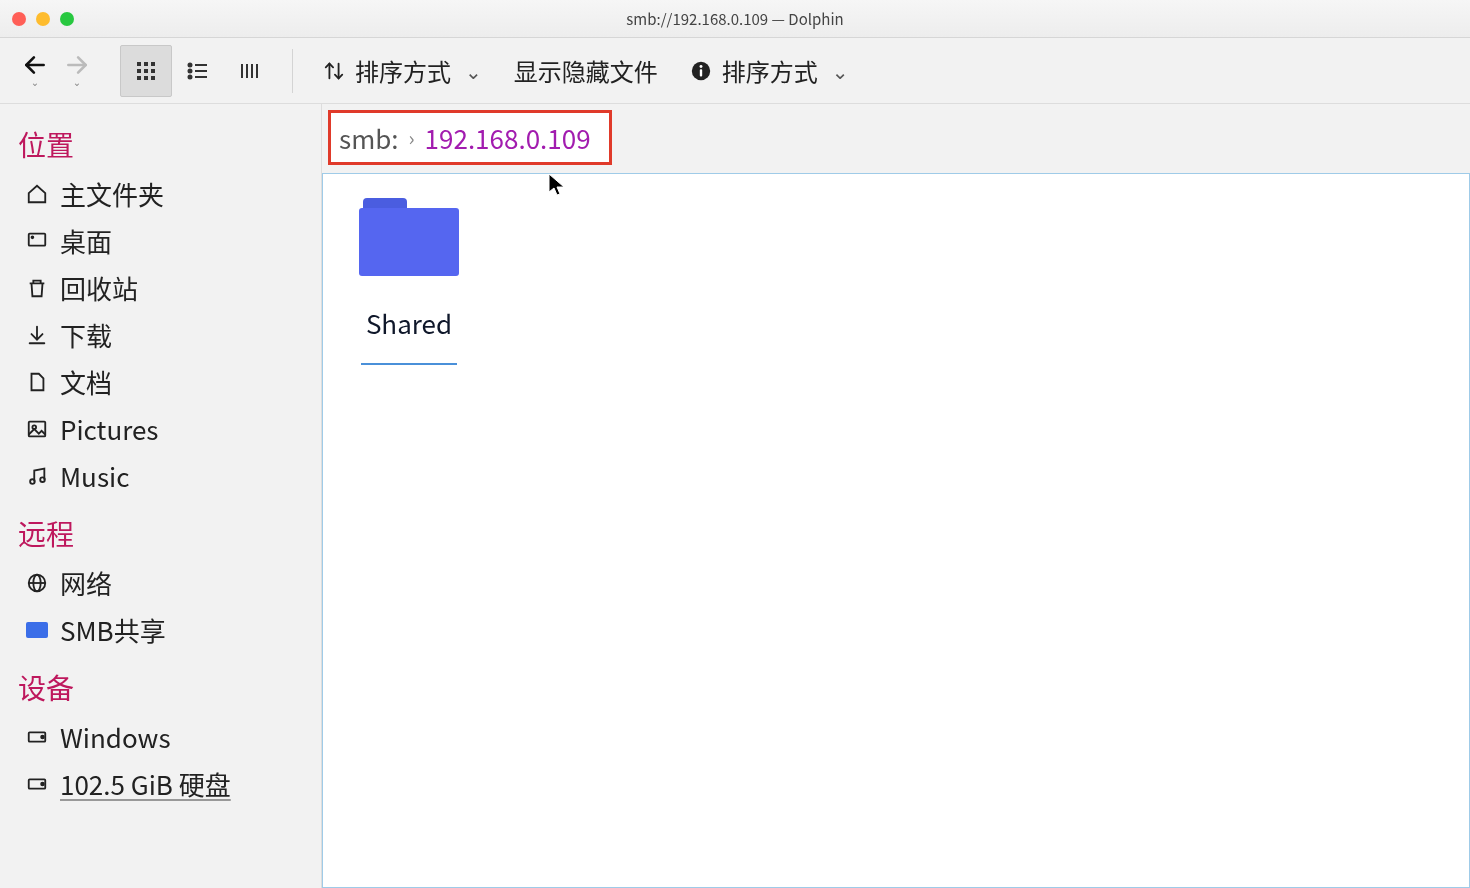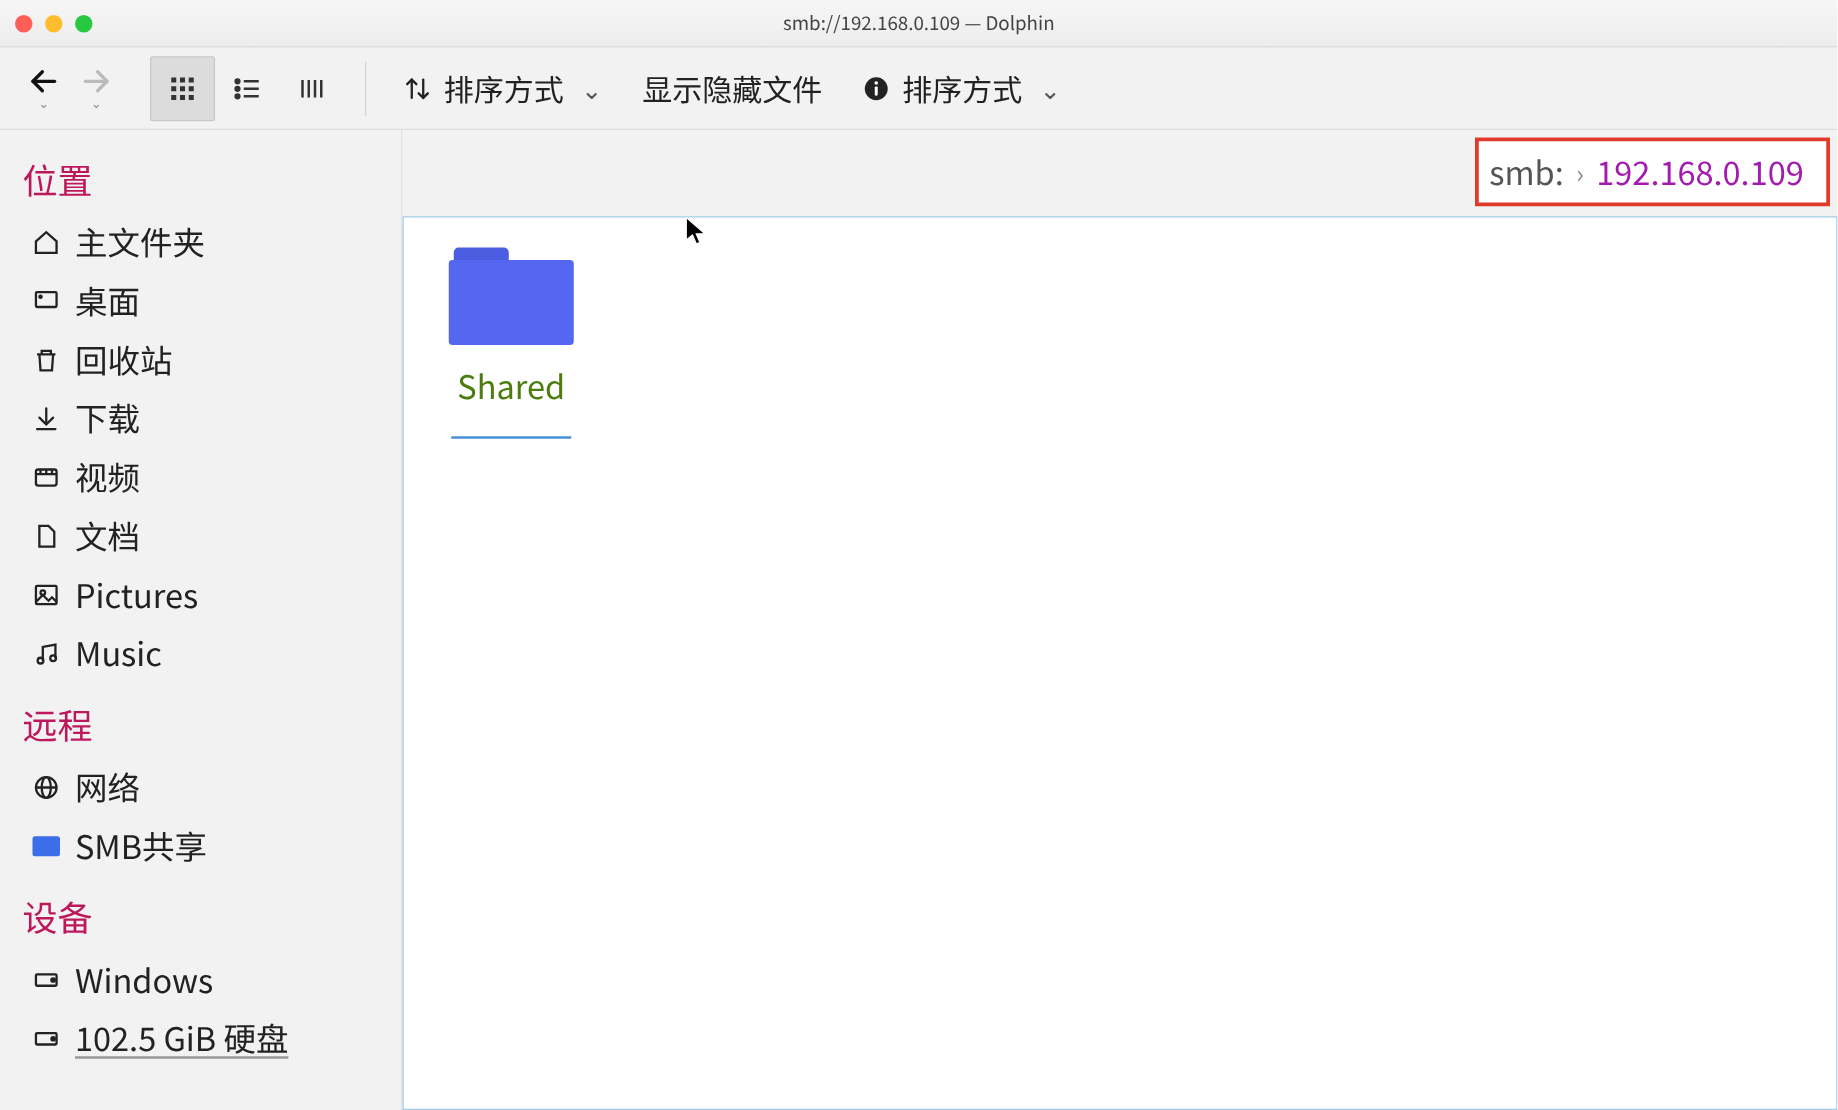--- a/index.html
+++ b/index.html
@@ -170,21 +170,20 @@
     }
     
     .content {
       flex: 1;
       display: flex;
       flex-direction: column;
       background: #f2f2f2;
     }
     .breadcrumb-row {
       padding: 6px 6px 8px 6px;
-      text-align: right;
     }
     .breadcrumb {
       display: inline-flex;
       align-items: center;
       gap: 10px;
       padding: 6px 18px 6px 8px;
       border: 3px solid #e03a2a;
       background: #fff;
       font-size: 26px;
     }
@@ -235,23 +234,23 @@
     .folder-front {
       position: absolute;
       left: 0;
       top: 10px;
       width: 100px;
       height: 68px;
       background: #5566f0;
       border-radius: 3px;
     }
     .folder-label {
-      margin-top: 14px;
+      margin-top: 28px;
       font-size: 26px;
-      color: #4d7c0f;
+      color: #0f172a;
     }
     .folder-underline {
       width: 96px;
       height: 2px;
       background: #4a90d9;
       margin-top: 22px;
     }
     .cursor {
       position: absolute;
       left: 224px;
@@ -407,32 +406,20 @@
             <line x1="12" y1="3" x2="12" y2="16"></line>
             <polyline points="6 11 12 17 18 11"></polyline>
             <line x1="4" y1="21" x2="20" y2="21"></line>
           </svg>
       </span>
       <span>下载</span>
     </div>
     <div class="sb-item">
       <span class="icon">
         <svg width="22" height="22" viewBox="0 0 24 24" fill="none" stroke="#222" stroke-width="2">
-            <rect x="3" y="5" width="18" height="14" rx="2"></rect>
-            <line x1="3" y1="9" x2="21" y2="9"></line>
-            <line x1="7" y1="5" x2="7" y2="9"></line>
-            <line x1="12" y1="5" x2="12" y2="9"></line>
-            <line x1="17" y1="5" x2="17" y2="9"></line>
-          </svg>
-      </span>
-      <span>视频</span>
-    </div>
-    <div class="sb-item">
-      <span class="icon">
-        <svg width="22" height="22" viewBox="0 0 24 24" fill="none" stroke="#222" stroke-width="2">
             <path d="M6 3 H14 L19 8 V21 H6 Z"></path>
           </svg>
       </span>
       <span>文档</span>
     </div>
     <div class="sb-item">
       <span class="icon">
         <svg width="22" height="22" viewBox="0 0 24 24" fill="none" stroke="#222" stroke-width="2">
             <rect x="3" y="4" width="18" height="16" rx="1"></rect>
             <circle cx="9" cy="10" r="2"></circle>

